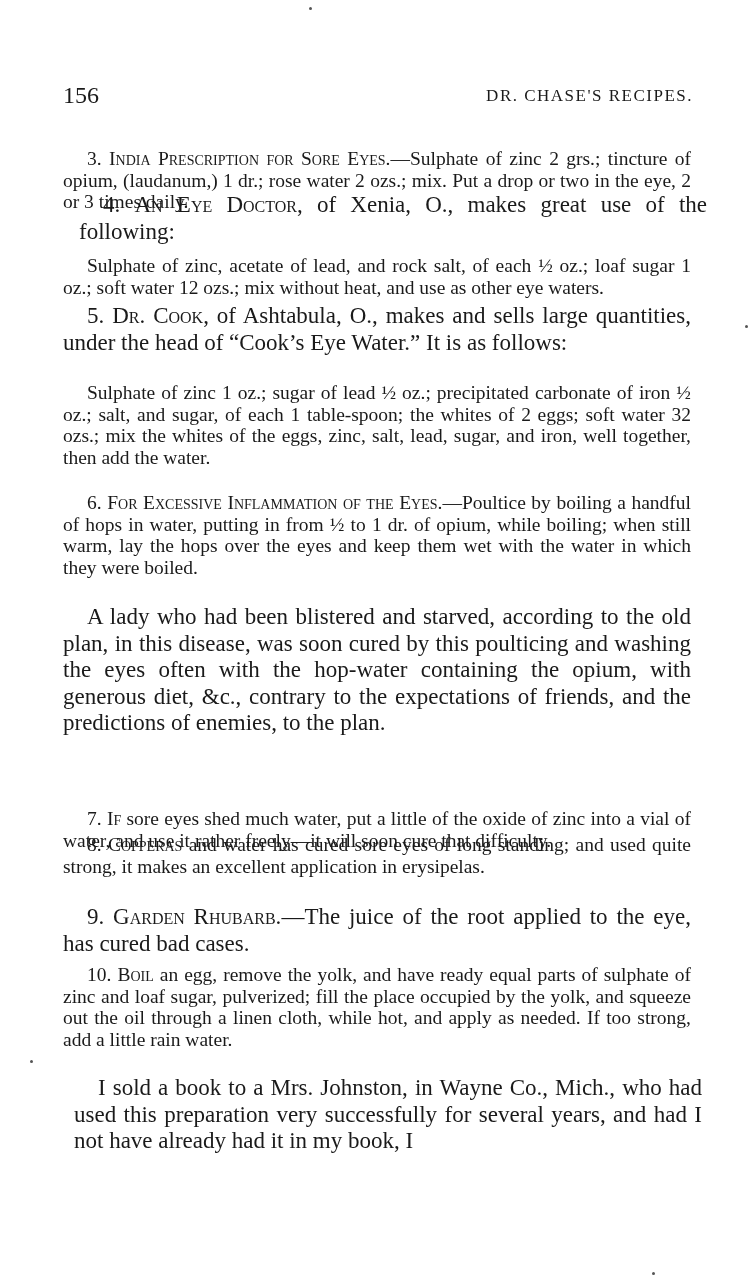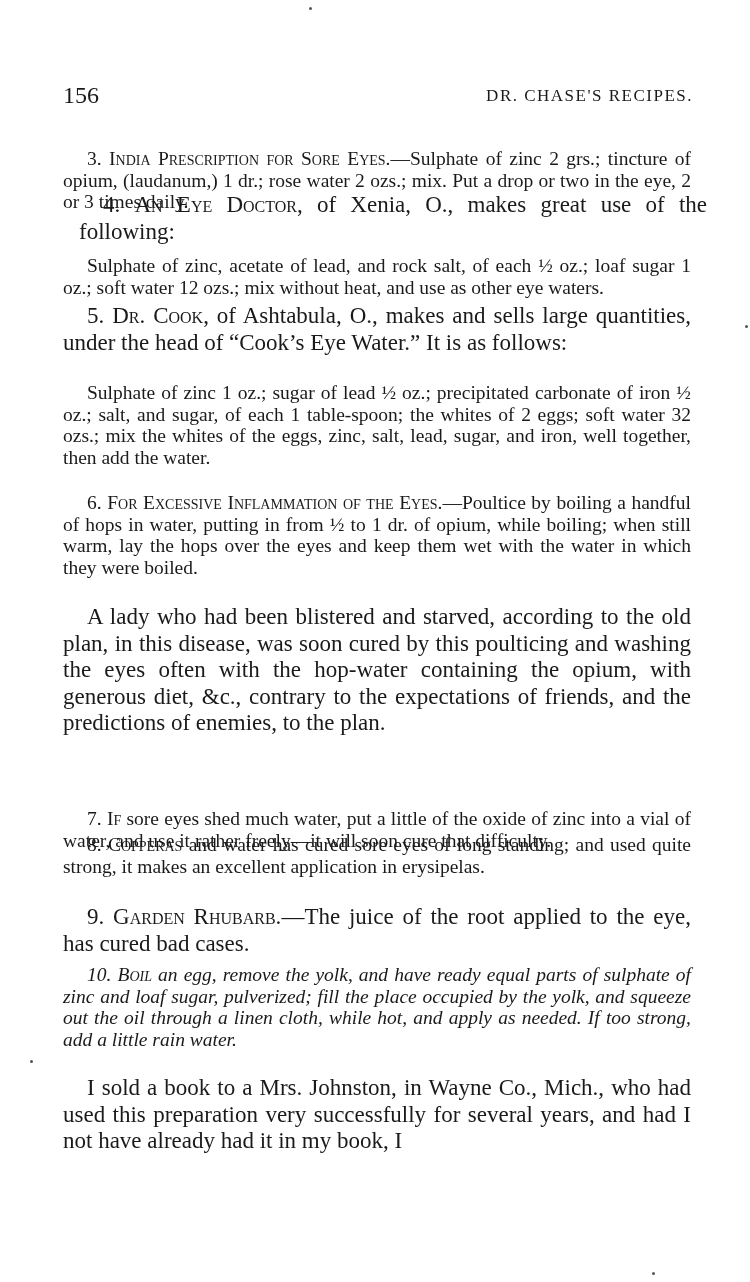--- a/index.html
+++ b/index.html
@@ -67,26 +67,26 @@
   <div class="para small indent" style="top:834px;">
     <span>8.</span>
     <span class="sc">Copperas</span><span> and water has cured sore eyes of long standing; and used quite strong, it makes an excellent application in erysipelas.</span>
   </div>
 
   <div class="para large indent" style="top:904px;">
     <span>9.</span>
     <span class="sc">Garden Rhubarb.</span><span>—The juice of the root applied to the eye, has cured bad cases.</span>
   </div>
 
-  <div class="para small indent" style="top:964px;font-style:italic;">
+  <div class="para small indent" style="top:964px;">
     <span>10.</span>
     <span class="sc">Boil</span><span> an egg, remove the yolk, and have ready equal parts of sulphate of zinc and loaf sugar, pulverized; fill the place occupied by the yolk, and squeeze out the oil through a linen cloth, while hot, and apply as needed. If too strong, add a little rain water.</span>
   </div>
 
-  <div class="para large indent" style="top:1075px;">
+  <div class="para large indent" style="top:1075px;margin-left:11px;">
     <span>I sold a book to a Mrs. Johnston, in Wayne Co., Mich., who had used this preparation very successfully for several years, and had I not have already had it in my book, I</span>
   </div>
 </div>
 
 <div class="dot" style="left:309px;top:7px;"></div>
 <div class="dot" style="left:745px;top:325px;"></div>
 <div class="dot" style="left:30px;top:1060px;"></div>
 <div class="dot" style="left:652px;top:1272px;"></div>
 
 </body></html>

